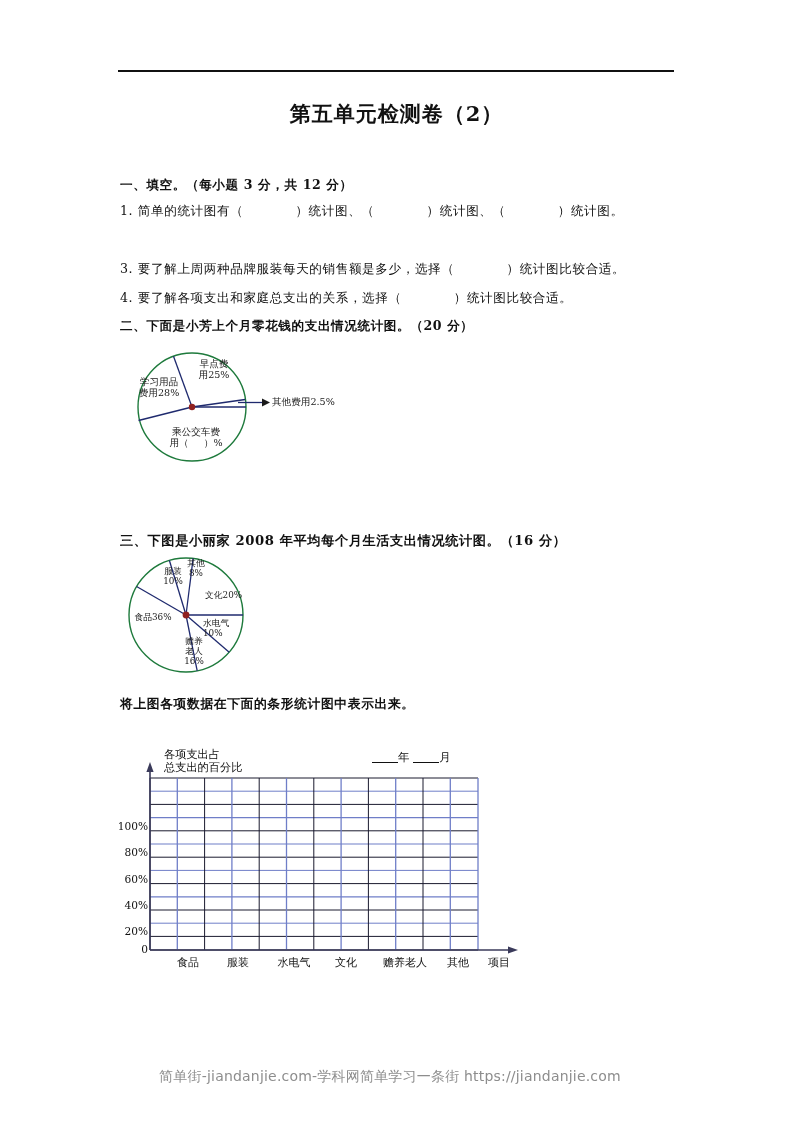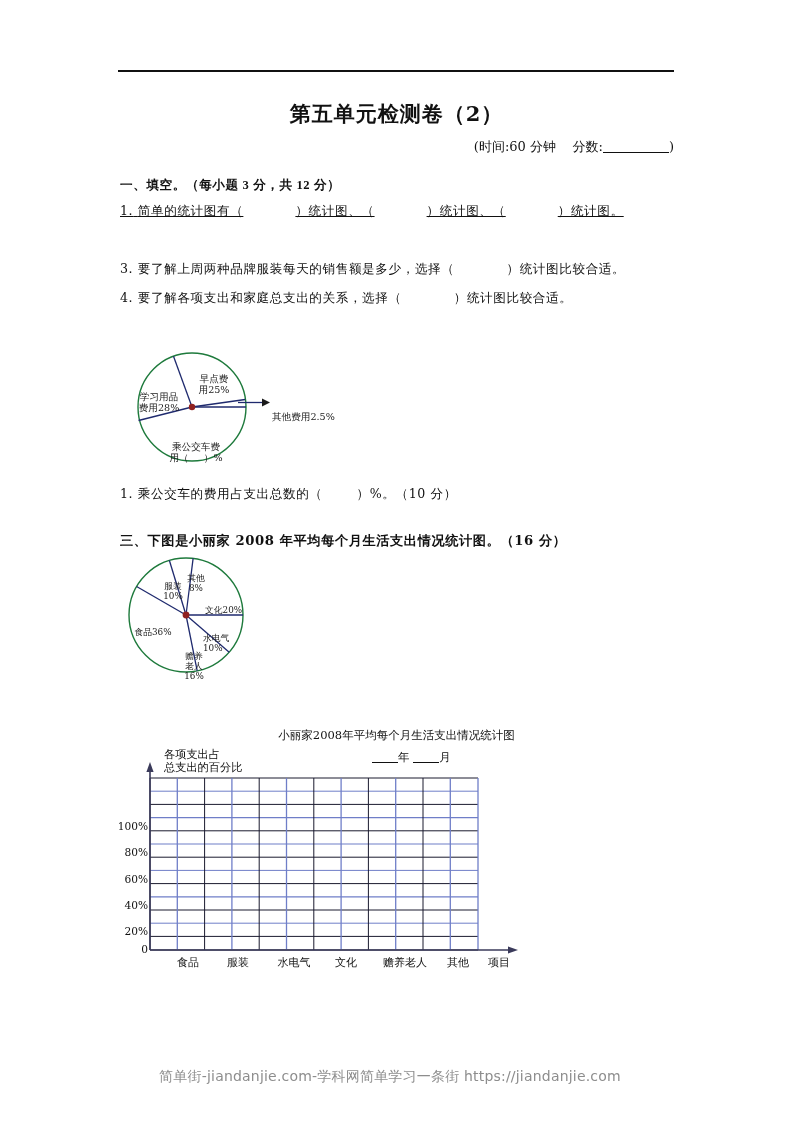--- a/index.html
+++ b/index.html
@@ -81,21 +81,20 @@
   .pie-wrap { position: absolute; }
 
   .pie-label {
     position: absolute;
     font-family: "DejaVu Serif", "Liberation Serif", serif;
     font-size: 9.6px;
     line-height: 11px;
     color: #1a1a1a;
     white-space: nowrap;
     text-align: center;
-    margin-top: 15px;
   }
   .pie-label.small { font-size: 8.8px; line-height: 10px; }
 
   
   .bc-title {
     position: absolute;
     top: 728px;
     left: 0;
     width: 793px;
     text-align: center;
@@ -161,44 +160,40 @@
 </style>
 </head>
 <body>
 
 <div class="page">
 
   <div class="top-rule"></div>
 
   <div class="doc-title">第五单元检测卷（2）</div>
 
-  <div class="exam-meta">
-    <span>(时间:60 分钟</span>
-    &nbsp;&nbsp;
-    <span>分数:</span><span class="blank-line"></span><span>)</span>
-  </div>
-
-  <div class="qtext sec-head" style="top:177px;font-family:Liberation Serif, serif;">一、填空。（每小题 3 分，共 12 分）</div>
-
-  <div class="qtext" style="top:203px;text-decoration:underline;">
+
+  <div class="qtext sec-head" style="top:177px;">一、填空。（每小题 3 分，共 12 分）</div>
+
+  <div class="qtext" style="top:203px;">
     <span>1.</span>
     <span>简单的统计图有（</span><span class="paren-gap"></span><span>）统计图、（</span><span class="paren-gap"></span><span>）统计图、（</span><span class="paren-gap"></span><span>）统计图。</span>
   </div>
 
 
   <div class="qtext" style="top:261px;">
     <span>3.</span>
     <span>要了解上周两种品牌服装每天的销售额是多少，选择（</span><span class="paren-gap"></span><span>）统计图比较合适。</span>
   </div>
 
   <div class="qtext" style="top:290px;">
     <span>4.</span>
     <span>要了解各项支出和家庭总支出的关系，选择（</span><span class="paren-gap"></span><span>）统计图比较合适。</span>
   </div>
 
+  <div class="qtext sec-head" style="top:318px;">二、下面是小芳上个月零花钱的支出情况统计图。（20 分）</div>
 
   <div class="pie-wrap" style="left:120px; top:338px; width:260px; height:130px;">
     <svg width="260" height="130" viewBox="0 0 260 130">
 
       <circle cx="72" cy="69" r="54" fill="#ffffff" stroke="#1e7a3c" stroke-width="1.4"></circle>
 
       <line x1="72" y1="69" x2="126" y2="69" stroke="#1f2a6e" stroke-width="1.3"></line>
       <line x1="72" y1="69" x2="125.2" y2="61.5" stroke="#1f2a6e" stroke-width="1.3"></line>
       <line x1="72" y1="69" x2="53.5" y2="18.3" stroke="#1f2a6e" stroke-width="1.3"></line>
       <line x1="72" y1="69" x2="18.5" y2="82.5" stroke="#1f2a6e" stroke-width="1.3"></line>
@@ -219,24 +214,20 @@
     </div>
     <div class="pie-label" style="left:40px; top:88px; width:72px;">
       <span>乘公交车费</span><br>
       <span>用（&nbsp;&nbsp;&nbsp;&nbsp;&nbsp;）%</span>
     </div>
     <div class="pie-label" style="left:152px; top:58px; width:96px; text-align:left;">
       <span>其他费用2.5%</span>
     </div>
   </div>
 
-  <div class="qtext" style="top:486px;">
-    <span>1.</span>
-    <span>乘公交车的费用占支出总数的（</span><span class="paren-gap-sm"></span><span>）%。（10 分）</span>
-  </div>
 
 
   <div class="qtext sec-head" style="top:532px; font-size:13.2px;">三、下图是小丽家 2008 年平均每个月生活支出情况统计图。（16 分）</div>
 
   <div class="pie-wrap" style="left:125px; top:552px; width:240px; height:130px;">
     <svg width="240" height="130" viewBox="0 0 240 130">
 
       <circle cx="61" cy="63" r="57" fill="#ffffff" stroke="#1e7a3c" stroke-width="1.4"></circle>
 
       <line x1="61" y1="63" x2="118" y2="63" stroke="#1f2a6e" stroke-width="1.3"></line>
@@ -266,22 +257,22 @@
     <div class="pie-label small" style="left:52px; top:84px; width:34px;">
       <span>赡养</span><br>
       <span>老人</span><br>
       <span>16%</span>
     </div>
     <div class="pie-label small" style="left:2px; top:60px; width:52px;">
       <span>食品36%</span>
     </div>
   </div>
 
-
-  <div class="bc-title">小丽家2008年平均每个月生活支出情况统计图</div>
+  <div class="qtext sec-head" style="top:696px; font-size:12.8px;">将上图各项数据在下面的条形统计图中表示出来。</div>
+
 
   <div class="bc-ylabel">各项支出占
 总支出的百分比</div>
 
   <div class="bc-datefield">
     <span class="ul"></span><span>年</span>
     <span class="ul"></span><span>月</span>
   </div>
 
   <div style="position:absolute; left:120px; top:760px; width:420px; height:210px;">

